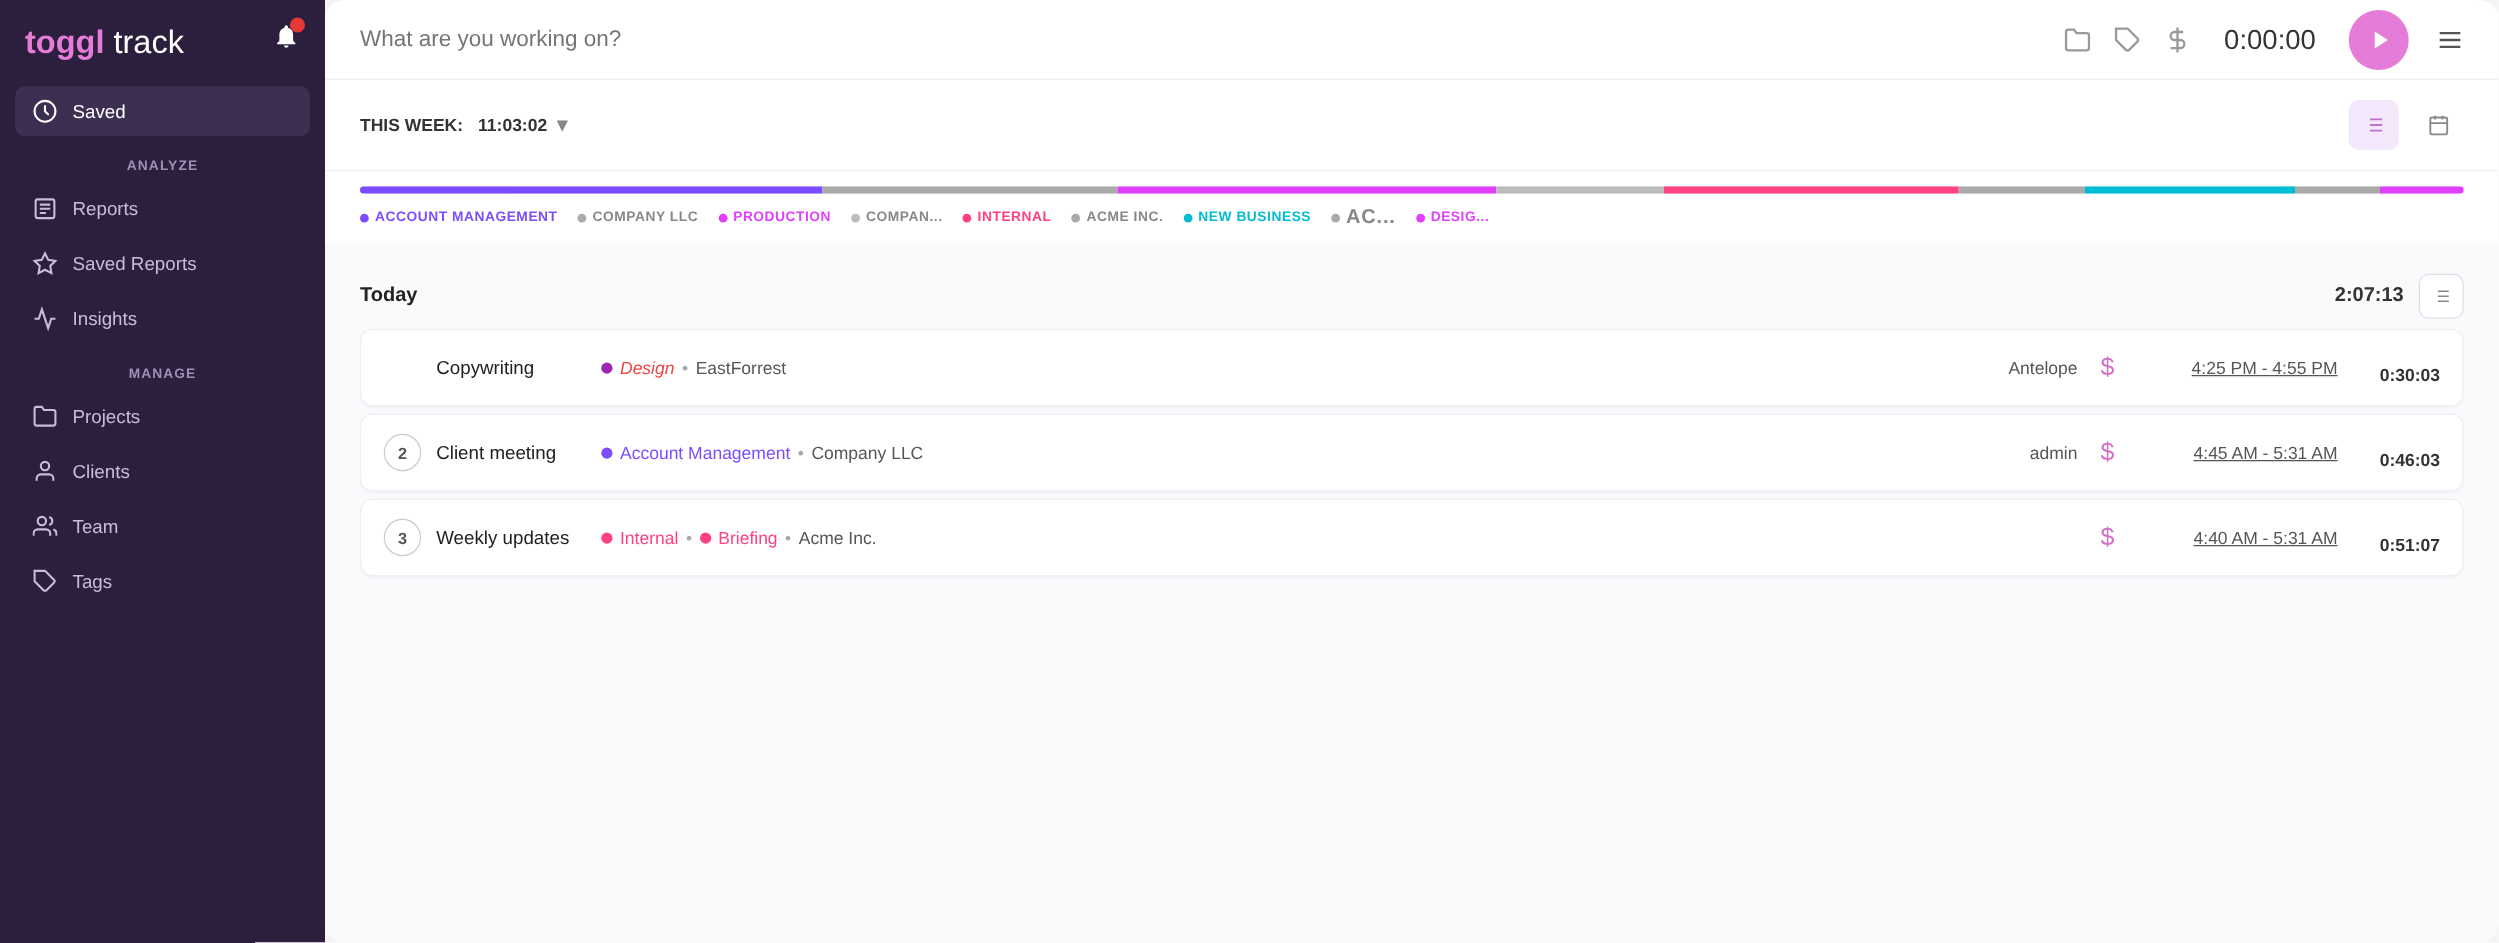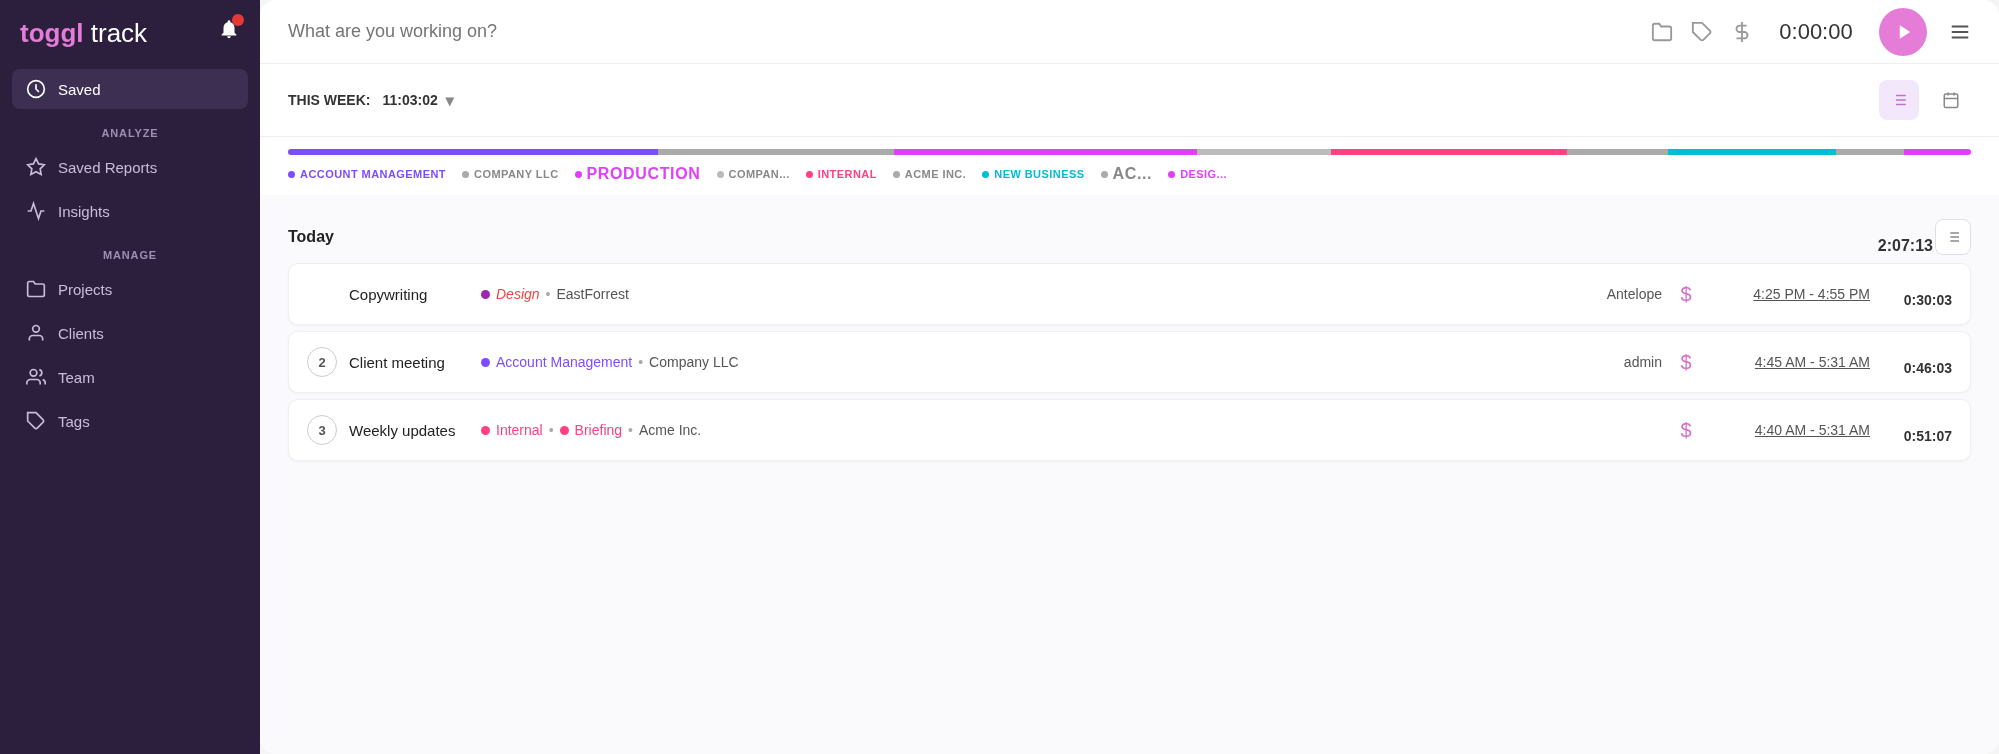--- a/index.html
+++ b/index.html
@@ -286,22 +286,22 @@
       border: 1px solid #e0dde8;
       background: #fff;
       display: flex;
       align-items: center;
       justify-content: center;
       cursor: pointer;
     }
 
     .day-header-right {
       display: flex;
-      align-items: flex-end;
-      gap: 2px;
+      align-items: center;
+      gap: 12px;
     }
 
     
     .time-entry {
       display: flex;
       align-items: center;
       background: #fff;
       border-radius: 10px;
       padding: 14px 18px;
       margin-bottom: 6px;
@@ -423,20 +423,31 @@
       <svg width="20" height="20" viewBox="0 0 24 24" fill="#fff">
         <circle cx="12" cy="12" r="10" stroke="#fff" stroke-width="2" fill="none"></circle>
         <path d="M12 7v5l3 3" stroke="#fff" stroke-width="2" stroke-linecap="round" fill="none"></path>
       </svg>
     </div>
     <span>Saved</span>
   </div>
 
   <div class="sidebar-section-label">ANALYZE</div>
 
+  <div class="sidebar-item">
+    <div class="sidebar-icon">
+      <svg width="20" height="20" viewBox="0 0 24 24" fill="none" stroke="#c9bbdb" stroke-width="2">
+        <rect x="3" y="3" width="18" height="18" rx="2"></rect>
+        <line x1="7" y1="8" x2="17" y2="8"></line>
+        <line x1="7" y1="12" x2="17" y2="12"></line>
+        <line x1="7" y1="16" x2="13" y2="16"></line>
+      </svg>
+    </div>
+    <span>Reports</span>
+  </div>
 
   <div class="sidebar-item">
     <div class="sidebar-icon">
       <svg width="20" height="20" viewBox="0 0 24 24" fill="none" stroke="#c9bbdb" stroke-width="2">
         <polygon points="12 2 15.09 8.26 22 9.27 17 14.14 18.18 21.02 12 17.77 5.82 21.02 7 14.14 2 9.27 8.91 8.26 12 2"></polygon>
       </svg>
     </div>
     <span>Saved Reports</span>
   </div>
 
@@ -577,21 +588,21 @@
           <div class="proj-label">
             <div class="proj-dot" style="background: rgb(124, 77, 255);"></div>
             <span style="color: rgb(124, 77, 255); font-size: 11px; font-weight: 700; letter-spacing: 0.04em;">ACCOUNT MANAGEMENT</span>
           </div>
           <div class="proj-label">
             <div class="proj-dot" style="background: rgb(170, 170, 170);"></div>
             <span style="color: rgb(136, 136, 136); font-size: 11px; font-weight: 700; letter-spacing: 0.04em;">COMPANY LLC</span>
           </div>
           <div class="proj-label">
             <div class="proj-dot" style="background: rgb(224, 64, 251);"></div>
-            <span style="color: rgb(224, 64, 251); font-size: 16px; font-weight: 700; letter-spacing: 0.04em;">PRODUCTION</span>
+            <span style="color: rgb(224, 64, 251); font-size: 11px; font-weight: 700; letter-spacing: 0.04em;">PRODUCTION</span>
           </div>
           <div class="proj-label">
             <div class="proj-dot" style="background: rgb(187, 187, 187);"></div>
             <span style="color: rgb(136, 136, 136); font-size: 11px; font-weight: 700; letter-spacing: 0.04em;">COMPAN...</span>
           </div>
           <div class="proj-label">
             <div class="proj-dot" style="background: rgb(255, 64, 129);"></div>
             <span style="color: rgb(255, 64, 129); font-size: 11px; font-weight: 700; letter-spacing: 0.04em;">INTERNAL</span>
           </div>
           <div class="proj-label">

